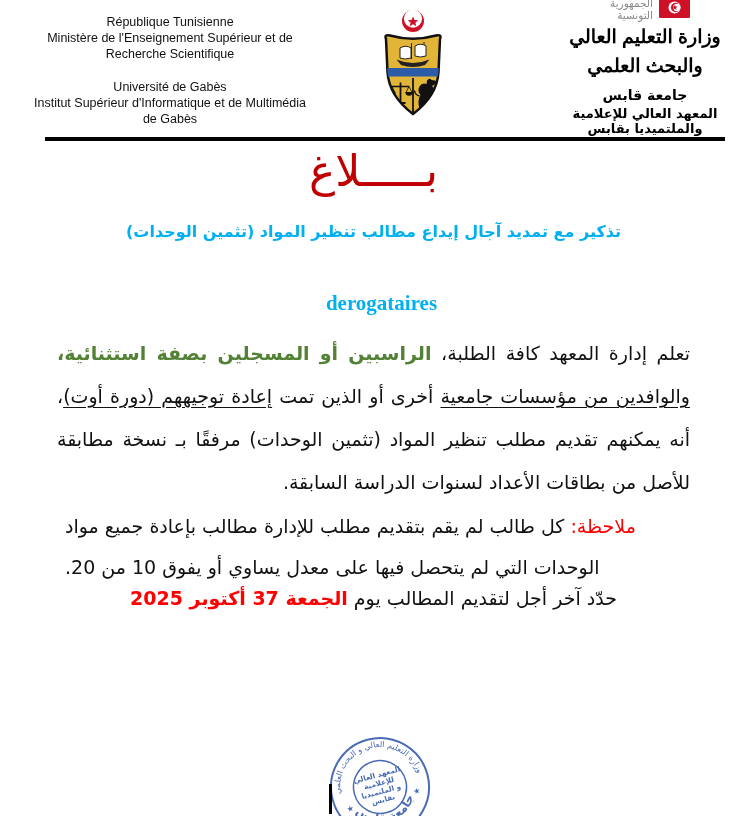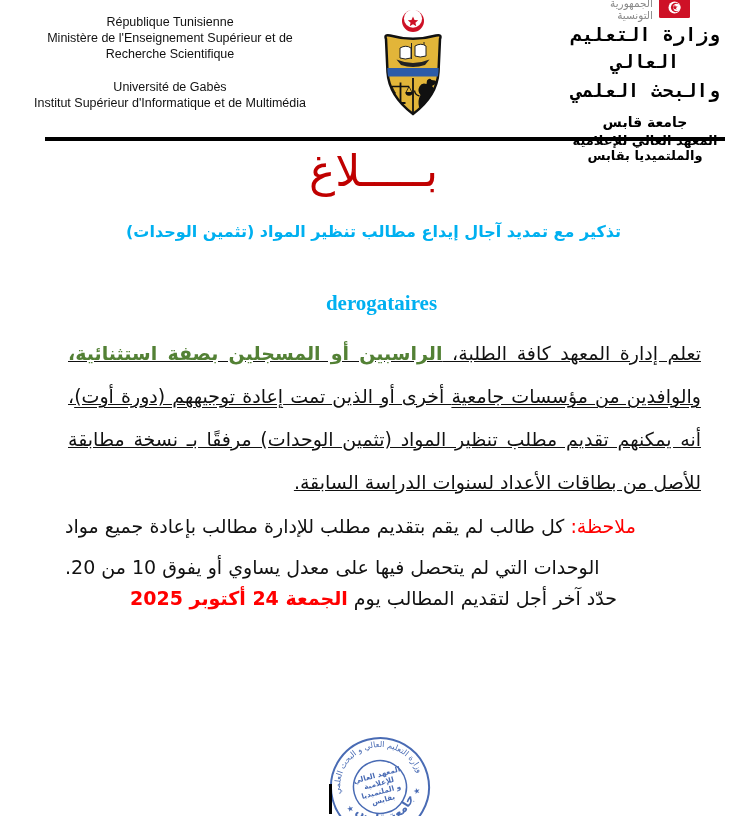--- a/index.html
+++ b/index.html
@@ -19,43 +19,43 @@
   .republic-row{
     display:flex;justify-content:center;align-items:flex-start;gap:6px;
     margin-top:-3px;margin-left:10px;
   }
   .republic-txt{
     font-size:10.5px;line-height:12px;color:#8a8a8a;text-align:right;
     font-family:"DejaVu Sans",sans-serif;
   }
   .flag-svg{width:31px;height:21px;display:block;}
   .ministry{font-weight:bold;font-size:19px;line-height:27px;margin-top:2px;color:#000;
-    font-family:Liberation Mono, monospace;}
+    font-family:Liberation Sans, sans-serif;}
   .univ-ar{font-weight:bold;font-size:14px;margin-top:8px;color:#000;}
   .inst-ar{font-weight:bold;font-size:13px;margin-top:3px;color:#000;}
   .rule{position:absolute;left:45px;top:137px;width:680px;height:4px;background:#000;}
   
   .doc-title{
     position:absolute;left:0;top:146px;width:100%;text-align:center;
     font-size:44px;font-weight:normal;color:var(--title-red,#C00000);line-height:50px;
   }
   .sub-ar{
     position:absolute;left:0;top:222px;width:100%;text-align:center;direction:rtl;
     font-size:16px;font-weight:bold;color:var(--subtitle-blue,#00B0F0);
   }
   .sub-fr{
     position:absolute;left:0;width:100%;text-align:center;
     font-family:"Liberation Serif",serif;font-size:21px;font-weight:bold;
     color:var(--subtitle-blue,#00B0F0);
   }
   .sub-fr.l1{top:252px;} .sub-fr.l2{top:291px;margin-left:8px;}
   
   .body-par{
-    position:absolute;left:68px;top:332px;width:633px;direction:rtl;
-    text-align:justify;font-size:19px;line-height:43px;color:#111;text-decoration:underline;
+    position:absolute;left:57px;top:332px;width:633px;direction:rtl;
+    text-align:justify;font-size:19px;line-height:43px;color:#111;
   }
   .grn{color:var(--highlight-green,#538135);font-weight:bold;}
   .und{text-decoration:underline;text-underline-offset:4px;}
   .note-par{
     position:absolute;left:65px;top:506px;width:633px;direction:rtl;
     text-align:left;font-size:19px;line-height:41px;color:#111;
   }
   .red-b{color:var(--accent-red,#FF0000);}
   .deadline{
     position:absolute;left:0;top:587px;width:100%;direction:rtl;text-align:center;
@@ -81,20 +81,21 @@
 
 <div id="page">
 
   <div class="hdr-left">
     <div class="b">République Tunisienne</div>
     <div class="b">Ministère de l'Enseignement Supérieur et de</div>
     <div class="b">Recherche Scientifique</div>
     <div class="gap"></div>
     <div class="b">Université de Gabès</div>
     <div>Institut Supérieur d'Informatique et de Multimédia</div>
+    <div>de Gabès</div>
   </div>
 
   <div class="emblem">
     <svg viewBox="0 0 80 112" width="80" height="112">
 
       <circle cx="40" cy="15" r="11" class="c-red"></circle>
       <circle cx="40" cy="12.6" r="9.1" fill="#ffffff"></circle>
       <polygon class="c-red" points="40,10.6 41.5,14.0 45.2,14.3 42.4,16.7 43.3,20.3 40,18.3 36.7,20.3 37.6,16.7 34.8,14.3 38.5,14.0"></polygon>
 
       <defs>
@@ -154,21 +155,21 @@
 
   <div class="doc-title">بـــــلاغ</div>
 
   <div class="sub-ar">تذكير مع تمديد آجال إيداع مطالب تنظير المواد (تثمين الوحدات)</div>
   <div class="sub-fr l2">derogataires</div>
 
   <div class="body-par"><span>تعلم إدارة المعهد كافة الطلبة، </span><span class="grn">الراسبين أو المسجلين بصفة استثنائية،</span><span> </span><span class="und">والوافدين من مؤسسات جامعية</span><span> أخرى أو الذين تمت </span><span class="und">إعادة توجيههم (دورة أوت)</span><span>، أنه يمكنهم تقديم مطلب تنظير المواد (تثمين الوحدات) مرفقًا بـ نسخة مطابقة للأصل من بطاقات الأعداد لسنوات الدراسة السابقة.</span></div>
 
   <div class="note-par"><span class="red-b">ملاحظة:</span><span> كل طالب لم يقم بتقديم مطلب للإدارة مطالب بإعادة جميع مواد الوحدات التي لم يتحصل فيها على معدل يساوي أو يفوق 10 من 20.</span></div>
 
-  <div class="deadline"><span>حدّد آخر أجل لتقديم المطالب يوم </span><span class="red-b">الجمعة 24 أكتوبر 2025</span></div>
+  <div class="deadline"><span>حدّد آخر أجل لتقديم المطالب يوم </span><span class="red-b">الجمعة 37 أكتوبر 2025</span></div>
 
 
   <div class="stamp-wrap">
     <svg viewBox="-62 -62 124 124" width="124" height="124">
       <g transform="rotate(-15)">
         <circle r="49" class="st-stroke" stroke-width="2"></circle>
         <circle r="26.5" class="st-stroke" stroke-width="1.5"></circle>
         <defs>
           <path id="arcTop" d="M -40 0 A 40 40 0 0 1 40 0"></path>
           <path id="arcBot" d="M -33 11 A 34.5 34.5 0 0 0 33 11"></path>

